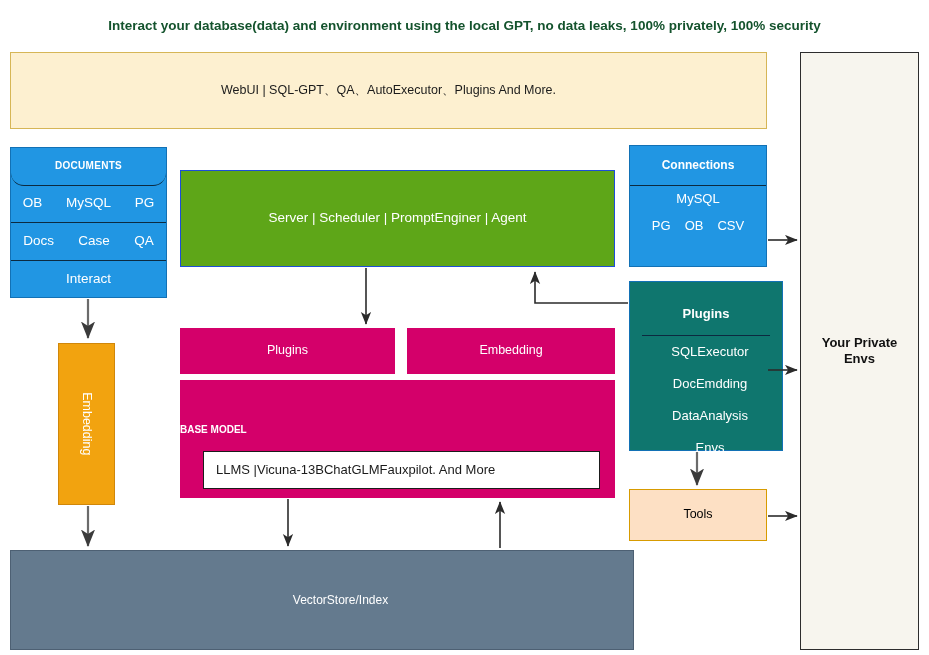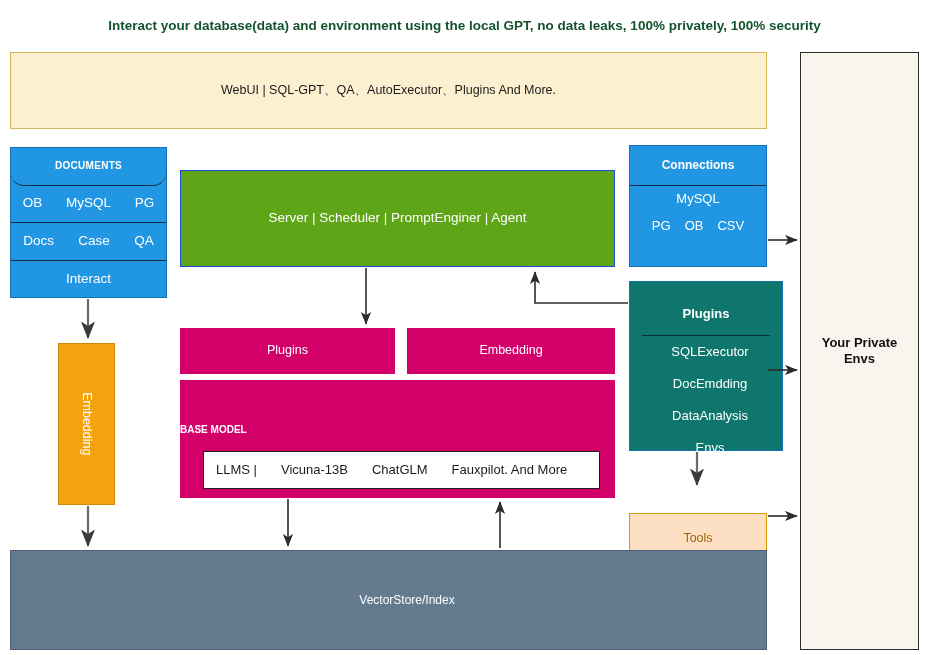--- a/index.html
+++ b/index.html
@@ -137,21 +137,21 @@
     box-sizing: border-box;
     background: #ffffff;
     border: 1.5px solid #1b1b1b;
     display: flex;
     align-items: center;
     color: #1b1b1b;
     font-size: 13px;
   }
   #llms-strip .llms-cells {
     display: flex; width: 100%; align-items: center;
-    justify-content: flex-start; gap: 24px; padding-left: 12px; text-align: center;
+    justify-content: flex-start; padding-left: 12px; text-align: center;
   }
 
   
   #connections-panel {
     left: 629px; top: 145px; width: 138px; height: 122px;
     background: #2196e3;
     border: 1px solid #1271b5;
     display: block; padding: 0;
   }
   #connections-title {
@@ -181,28 +181,27 @@
   .plugin-row {
     display: flex; align-items: center; justify-content: center;
     height: 32px; color: #ffffff; font-size: 13px; margin-left: 8px;
   }
 
   
   #tools-box {
     left: 629px; top: 489px; width: 138px; height: 52px;
     background: #fde0c4;
     border: 1.5px solid #d79b00;
-    color: #a16207;
-    font-size: 12.5px;
-    margin-top: 24px;
+    color: #000000;
+    font-size: 12.5px;
   }
 
   
   #vectorstore-bar {
-    left: 10px; top: 550px; width: 757px; height: 100px;
+    left: 10px; top: 550px; width: 624px; height: 100px;
     background: #647a8e;
     border: 1px solid #4d6073;
     color: #ffffff;
     font-size: 12px;
     padding-left: 37px;
   }
 
   
   #arrows {
     position: absolute;

